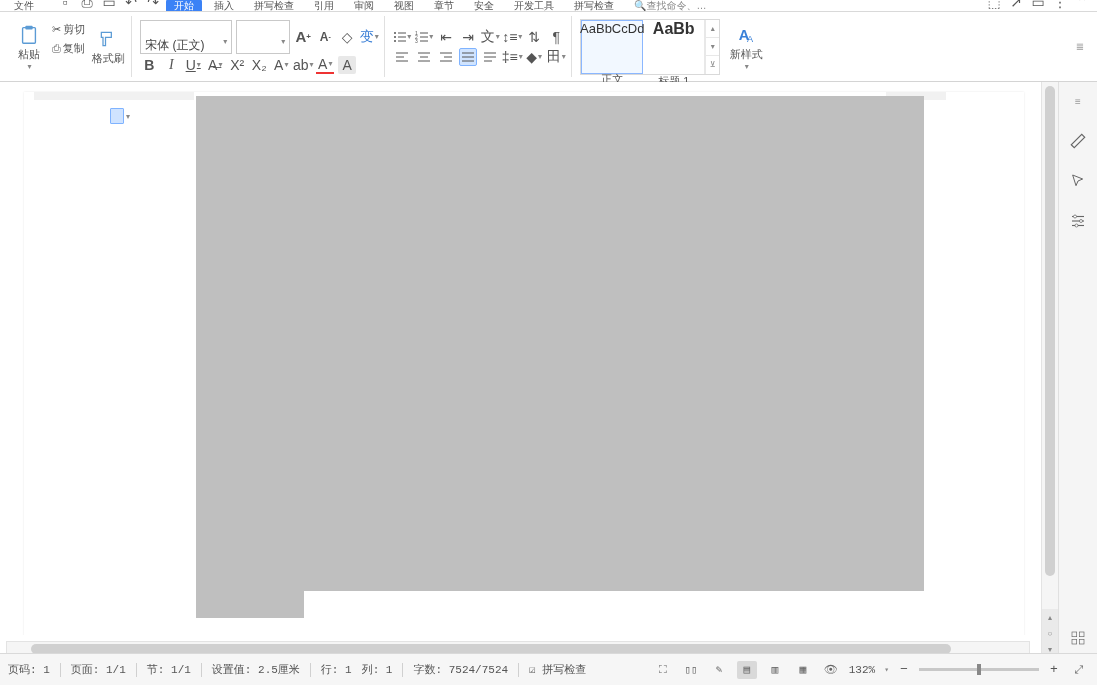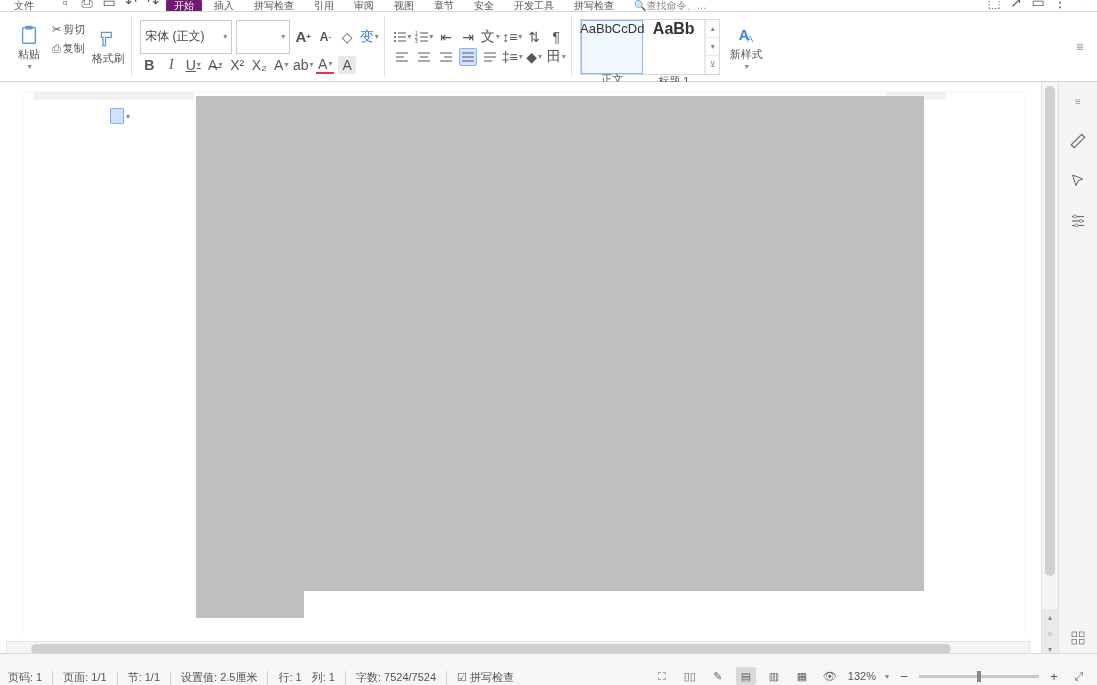--- a/index.html
+++ b/index.html
@@ -1,34 +1,34 @@
 <!DOCTYPE html>
 <html><head>
   <meta charset="utf-8">
   <style>
     * { margin: 0; padding: 0; box-sizing: border-box; }
     body { font-family: "Microsoft YaHei", Arial, sans-serif; font-size: 12px; color: #444; background: #fff; overflow: hidden; width: 1097px; height: 685px; position: relative; }
     
     
     .tabs-bar { height: 12px; background: #fff; border-bottom: 1px solid #d9d9d9; display: flex; align-items: flex-end; padding: 0 6px; gap: 4px; overflow: hidden; }
     .tab-stub { height: 12px; font-size: 10px; color: #555; padding: 0 8px; white-space: nowrap; }
-    .tab-stub.active { background: #701a75; color: #fff; border-radius: 3px 3px 0 0; }
+    .tab-stub.active { background: #3b82f6; color: #fff; border-radius: 3px 3px 0 0; }
     .tab-stub.search { color: #888; }
     
     
     .ribbon { height: 70px; background: #fff; border-bottom: 1px solid #d4d4d4; display: flex; align-items: stretch; padding: 4px 6px; gap: 2px; }
     .ribbon-group { display: flex; flex-direction: column; justify-content: center; border-right: 1px solid #e0e0e0; padding: 2px 6px; gap: 2px; }
     .ribbon-row { display: flex; align-items: center; gap: 4px; }
     .big-btn { display: flex; flex-direction: column; align-items: center; justify-content: center; width: 34px; height: 56px; cursor: pointer; font-size: 11px; color: #555; }
     .big-icon { width: 24px; height: 24px; display: inline-flex; align-items: center; justify-content: center; }
     .small-btn { display: inline-flex; align-items: center; gap: 2px; font-size: 11px; color: #555; cursor: pointer; padding: 1px 2px; }
     .tool-icon { width: 18px; height: 18px; display: inline-flex; align-items: center; justify-content: center; font-size: 14px; color: #555; cursor: pointer; }
     .tool-icon.active { background: #d0e4ff; border: 1px solid #7fb3ff; border-radius: 2px; }
     .dd { font-size: 8px; color: #888; margin-left: 1px; }
-    .font-box { border: 1px solid #c9c9c9; background: #fff; height: 34px; display: inline-flex; align-items: center; padding: 0 4px; font-size: 12px; }
+    .font-box { border: 1px solid #c9c9c9; background: #fff; height: 34px; display: inline-flex; align-items: flex-start; padding: 16px 4px; font-size: 12px; }
     .font-name { width: 92px; }
     .font-size { width: 54px; }
     .styles { display: flex; align-items: stretch; gap: 0; border: 1px solid #d9d9d9; height: 56px; }
     .style-item { width: 62px; display: flex; flex-direction: column; align-items: center; border-right: 1px solid #e8e8e8; cursor: pointer; gap: 36px; }
     .style-item.selected { border: 1px solid #8bb7ff; background: #f2f8ff; }
     .style-sample { font-size: 13px; height: 26px; display: flex; align-items: center; color: #333; }
     .style-sample.big { font-size: 16px; font-weight: 700; }
     .style-label { font-size: 11px; color: #555; }
     .style-scroll { width: 14px; border-left: 1px solid #e8e8e8; display:flex; flex-direction:column; }
     .style-scroll span { flex:1; display:flex; align-items:center; justify-content:center; font-size:8px; color:#888; border-bottom:1px solid #e8e8e8; cursor:pointer; }
@@ -50,21 +50,21 @@
     .page-marker .pg-dd { font-size:8px; color:#888; }
     .ole-object { position: absolute; left: 172px; top: 4px; width: 728px; height: 495px; background: #bfbfbf; }
     .ole-tail { position:absolute; left:172px; top:499px; width:108px; height:27px; background:#bfbfbf; }
     
     
     .side-strip { position: absolute; top: 82px; bottom: 28px; right: 0; width: 39px; background: #f5f5f5; border-left: 1px solid #e0e0e0; display: flex; flex-direction: column; align-items: center; padding-top: 8px; gap: 18px; }
     .side-strip .sicon { width: 22px; height: 22px; display:flex; align-items:center; justify-content:center; color:#666; cursor:pointer; }
     .side-bottom { margin-top:auto; margin-bottom:8px; }
     
     
-    .statusbar { position: absolute; left: 0; right: 0; bottom: 0; height: 32px; background: #f6f6f6; border-top: 1px solid #d9d9d9; display: flex; align-items: flex-end; padding: 0 8px; font-size: 11px; color: #555; gap: 10px; }
+    .statusbar { position: absolute; left: 0; right: 0; bottom: 0; height: 32px; background: #f6f6f6; border-top: 1px solid #d9d9d9; display: flex; align-items: center; padding: 0 8px; font-size: 11px; color: #555; gap: 10px; font-family: Liberation Mono, monospace; }
     .statusbar .sep { width:1px; height:14px; background:#d0d0d0; }
     .status-right { margin-left: auto; display: flex; align-items: center; gap: 8px; }
     .view-btn { width: 20px; height: 18px; display:inline-flex; align-items:center; justify-content:center; border-radius:2px; cursor:pointer; color:#666; }
     .view-btn.active { background:#d9d9d9; }
     .zoom-slider { width: 120px; height: 3px; background: #c8c8c8; position: relative; }
     .zoom-slider .knob { position: absolute; left: 58px; top: -4px; width: 4px; height: 11px; background: #888; }
     .zm-btn { width:14px; height:14px; display:inline-flex; align-items:center; justify-content:center; font-size:13px; cursor:pointer; }
     
     svg { display: block; }
   </style>

